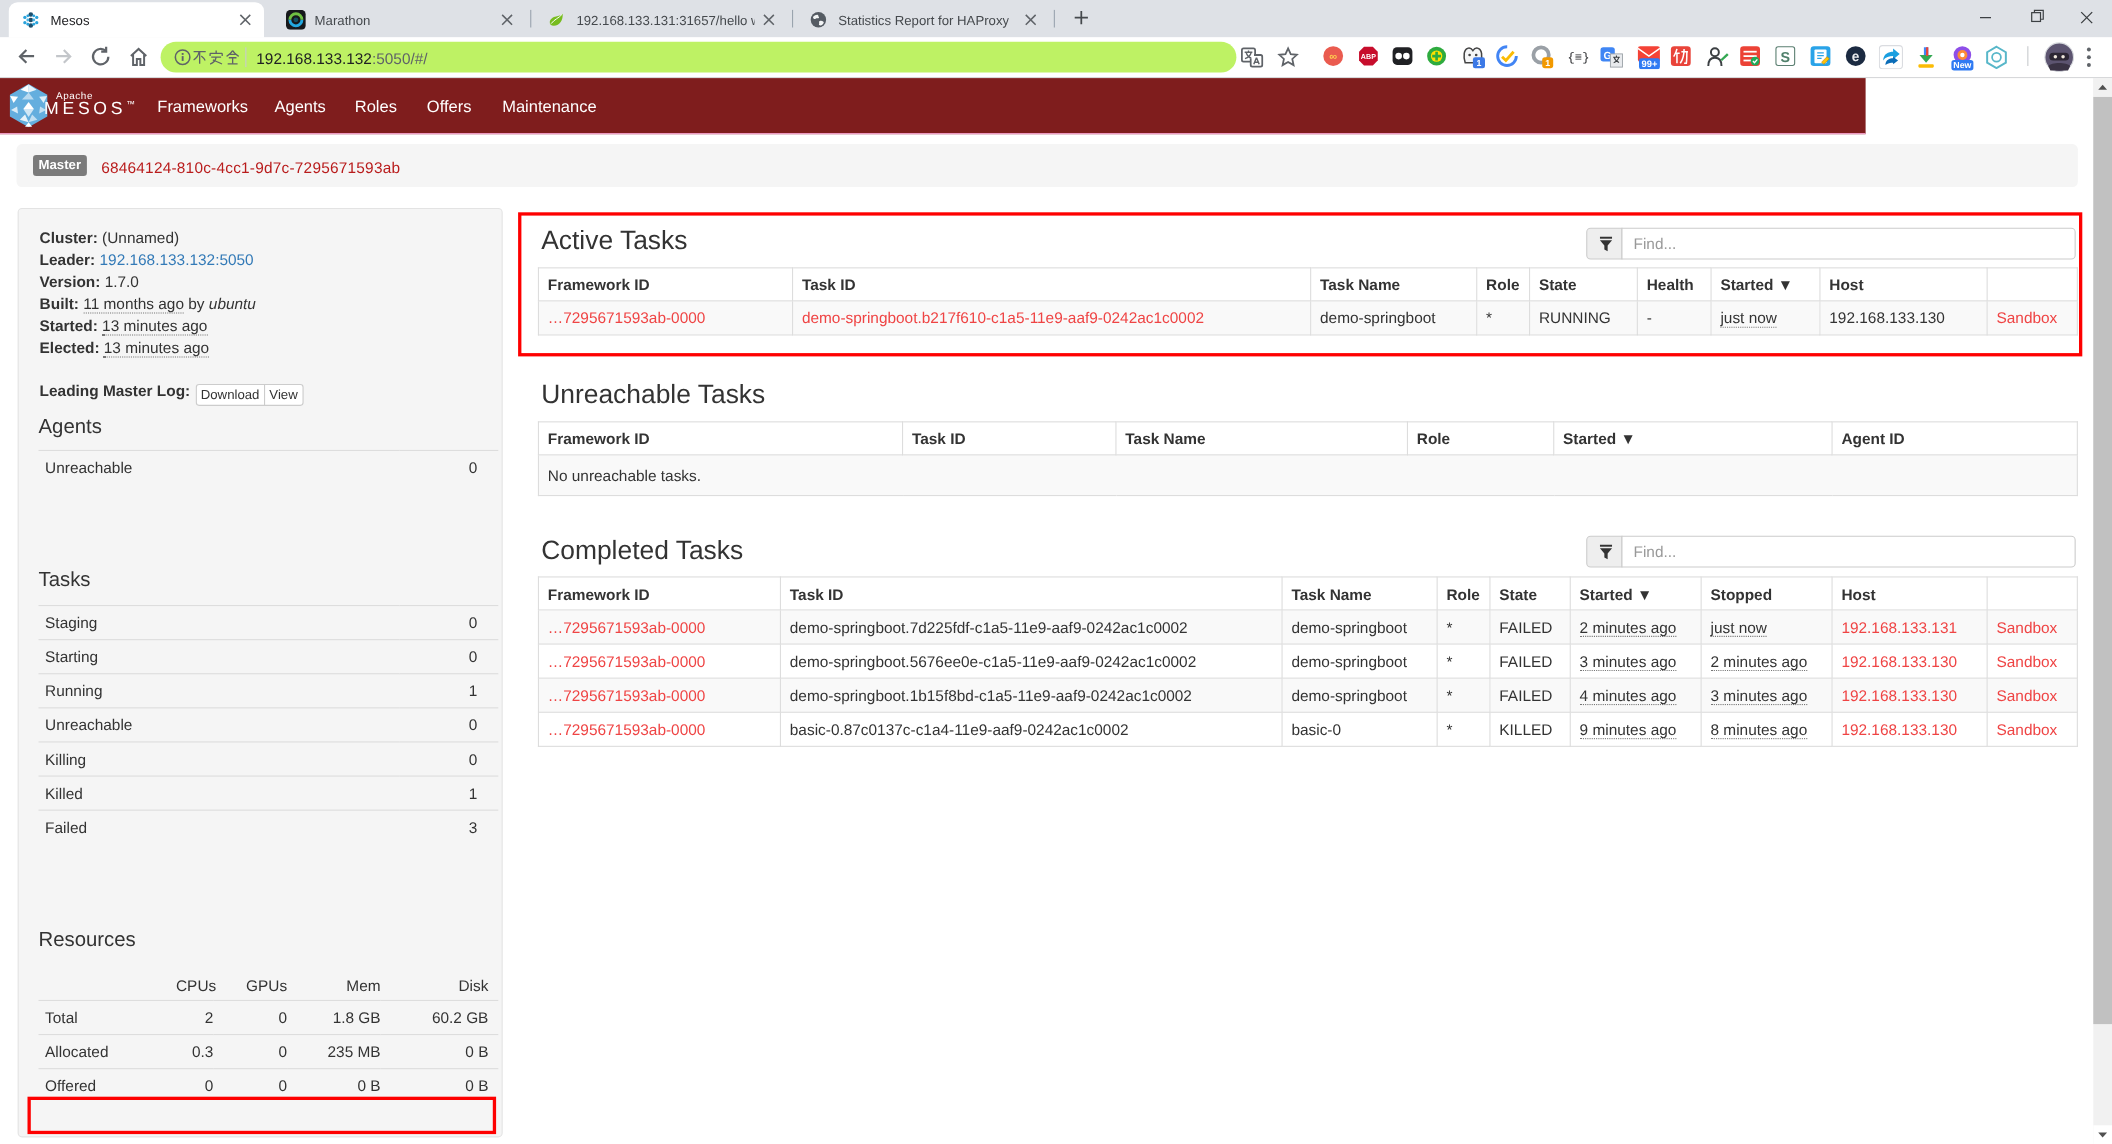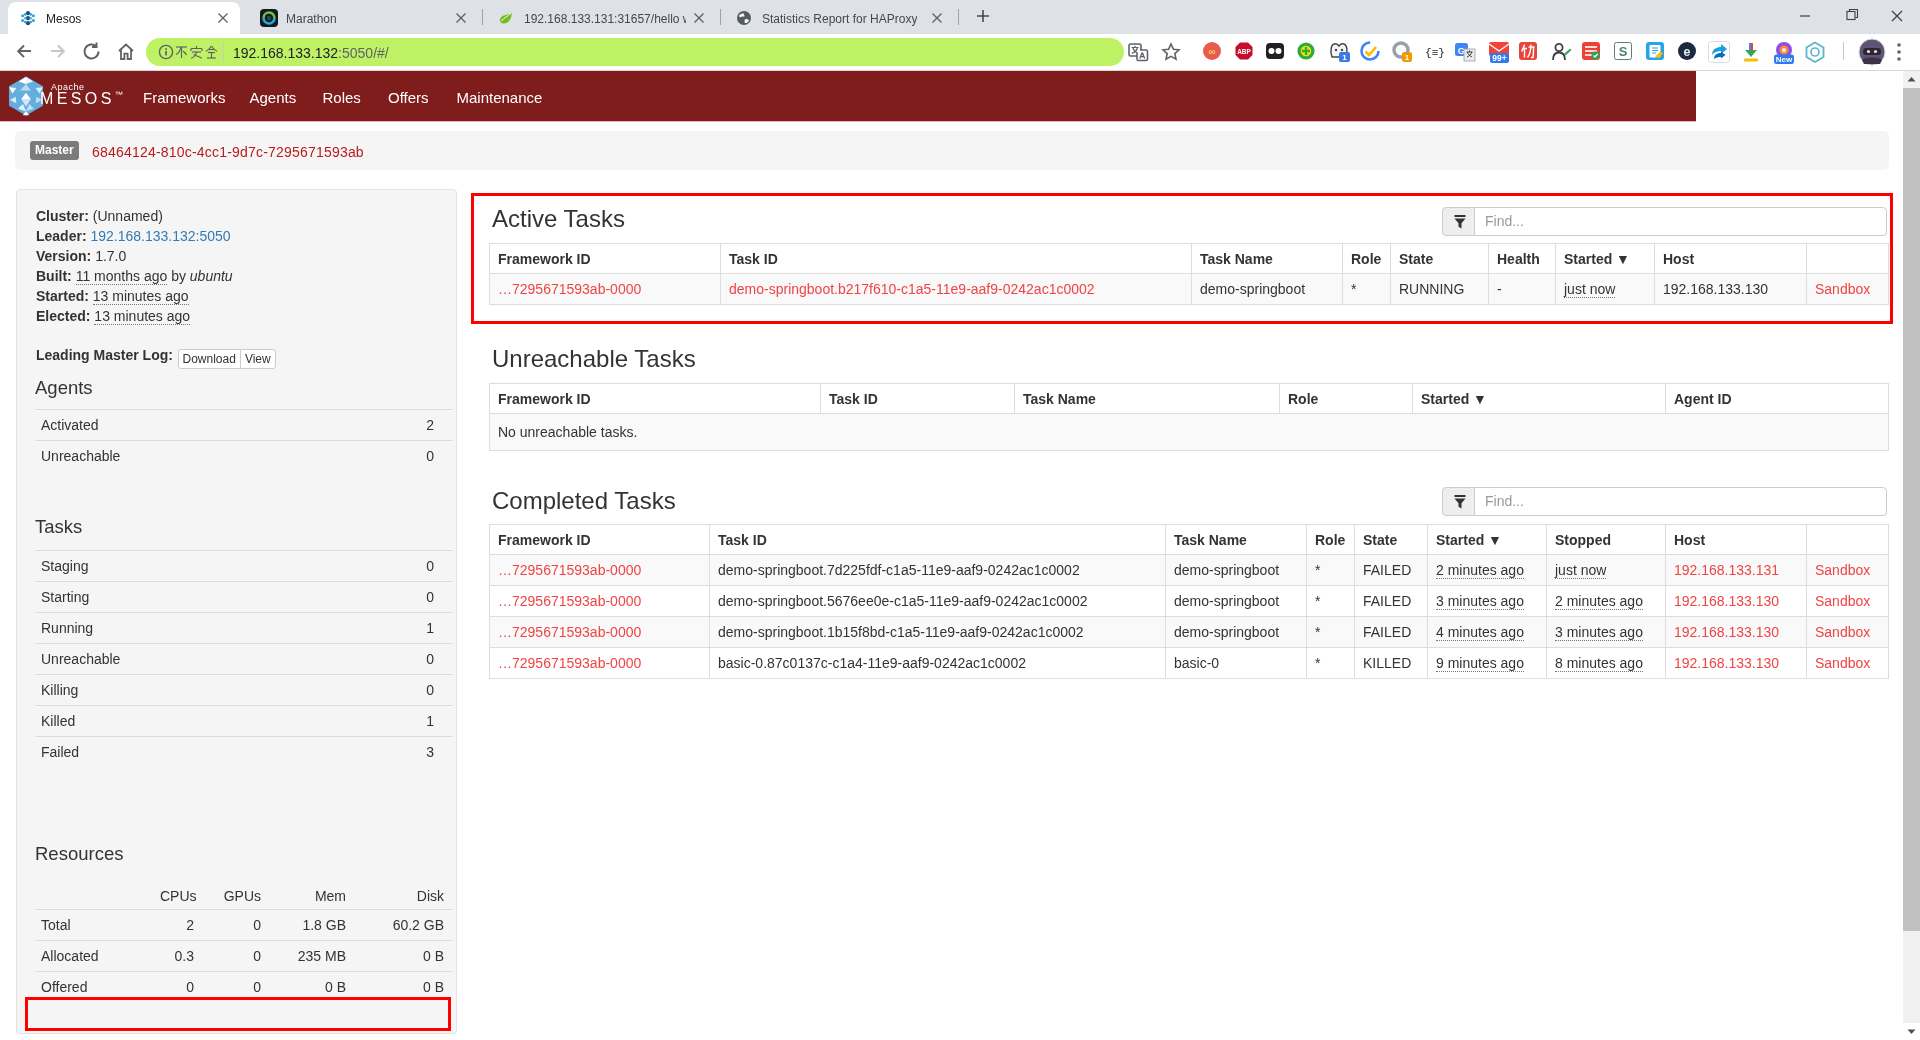--- a/index.html
+++ b/index.html
@@ -337,24 +337,20 @@
     <div class="info" style="top:155px"><b>Leading Master Log:</b></div>
     <div class="abs" style="left:160.5px;top:158.5px"><span class="btn" style="border-radius:3px 0 0 3px">Download</span><span class="btn" style="border-radius:0 3px 3px 0;margin-left:-1px">View</span></div>
     <div class="shead" style="top:187px">Agents</div>
     <table class="stable" style="top:219px">
       <colgroup>
         <col>
         <col style="width:90px">
       </colgroup>
       <tbody>
         <tr>
-          <td>Activated</td>
-          <td class="v">2</td>
-        </tr>
-        <tr>
           <td>Unreachable</td>
           <td class="v">0</td>
         </tr>
       </tbody>
     </table>
     <div class="shead" style="top:326px">Tasks</div>
     <table class="stable" style="top:360px">
       <colgroup>
         <col>
         <col style="width:90px">

